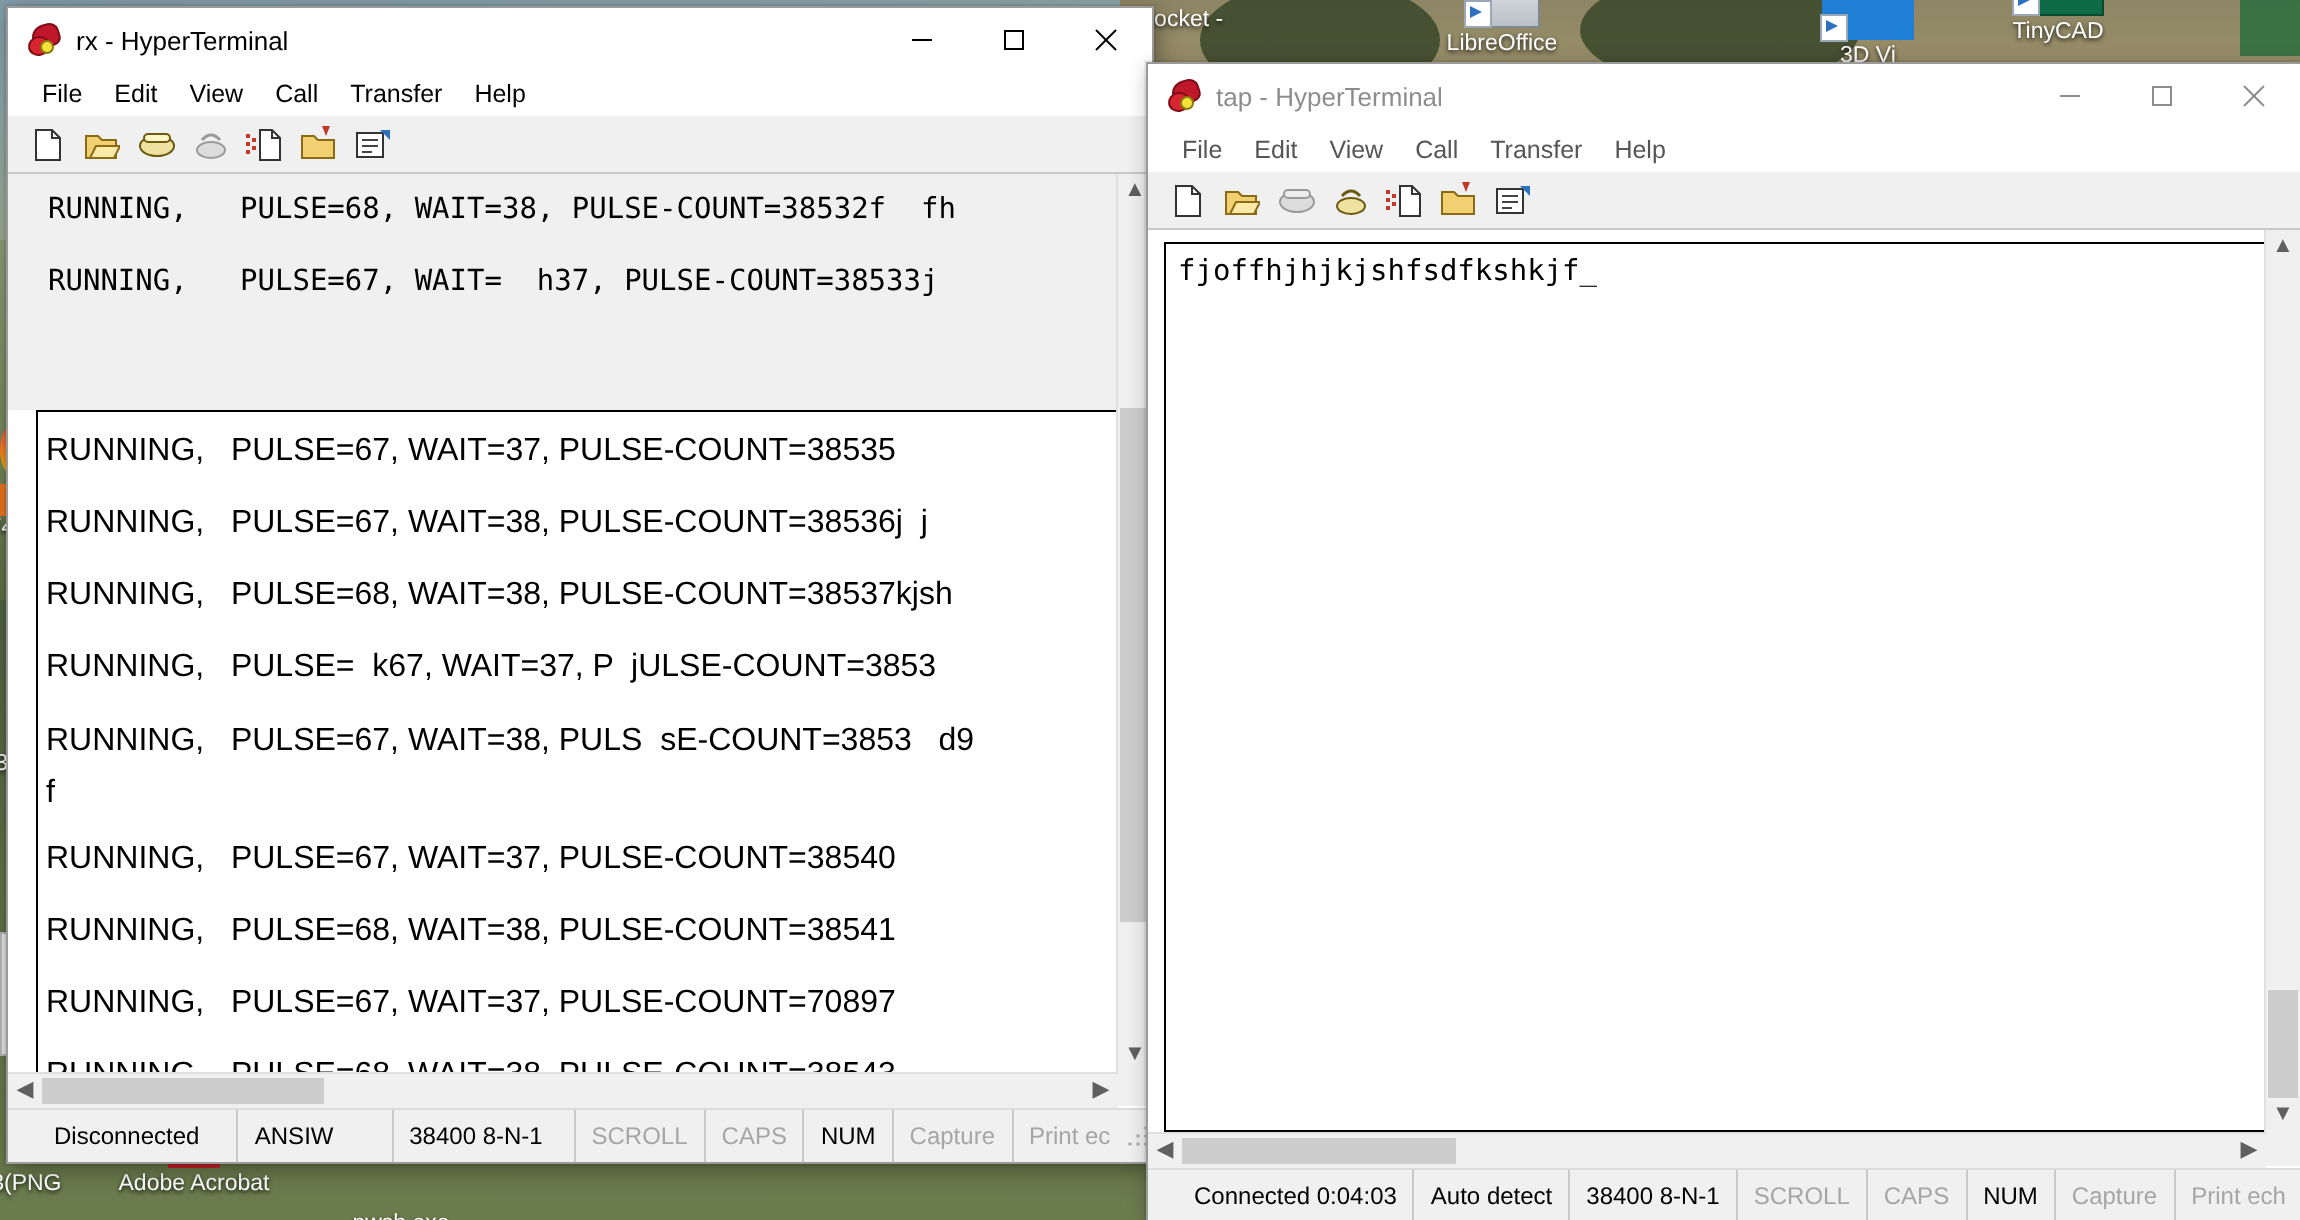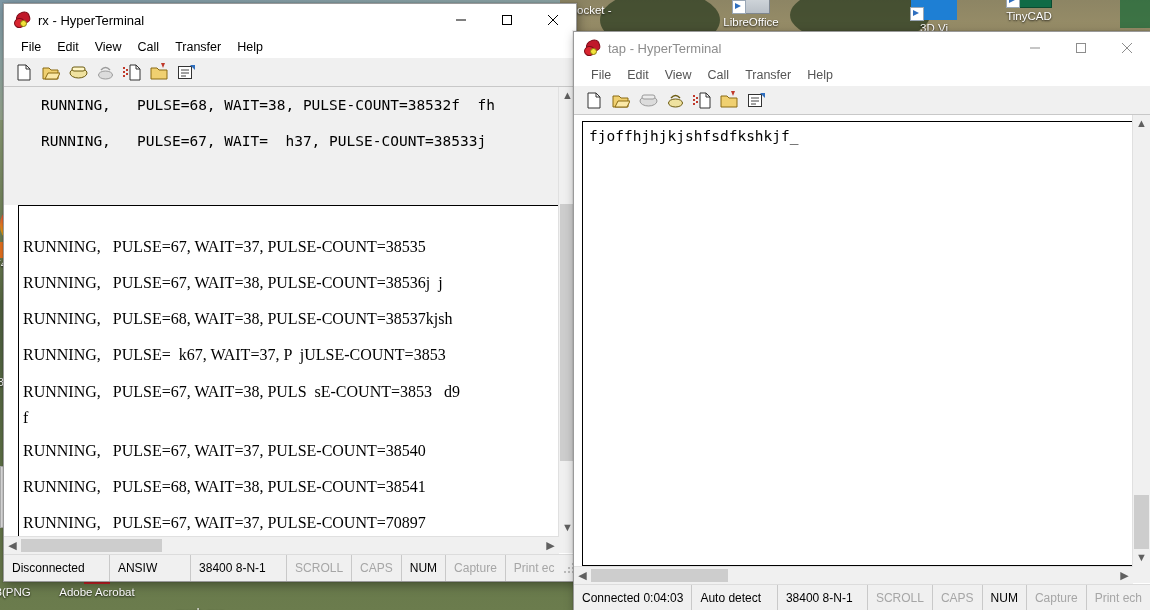--- a/index.html
+++ b/index.html
@@ -58,44 +58,44 @@
   .termwrap{flex:1 1 auto;position:relative;min-width:0;overflow:hidden;}
   .term{position:absolute;inset:0;background:#ffffff;overflow:hidden;
     font-family:"DejaVu Sans Mono","Liberation Mono",monospace;
     font-size:14.5px;color:#000;padding:4px 0 0 6px;box-sizing:border-box;}
   .tline{height:36px;white-space:pre;line-height:36px;}
   .tline.two{height:54px;line-height:26px;padding-top:6px;}
 
   
   .ghost{position:absolute;left:0;top:0;right:0;height:118px;background:#f0f0f0;
     font-family:"DejaVu Sans Mono","Liberation Mono",monospace;font-size:14.5px;
-    color:#000;padding-left:37px;box-sizing:border-box;}
+    color:#000;padding-left:20px;box-sizing:border-box;}
   .ghost .tline{height:36px;line-height:36px;}
   .innerbox{position:absolute;left:14px;top:118px;right:0;bottom:0;
     background:#ffffff;border:1px solid #000;border-right:none;border-bottom:none;
     overflow:hidden;}
-  .innerbox .pad{padding:23px 0 0 4px;font-family:Liberation Serif, serif;}
+  .innerbox .pad{padding:2px 0 0 4px;}
 
   
   .vsb{width:17px;flex:0 0 auto;background:#f0f0f0;border-left:1px solid #e0e0e0;
     display:flex;flex-direction:column;}
   .sb-arrow{height:17px;display:flex;align-items:center;justify-content:center;flex:0 0 auto;}
   .sb-track{flex:1 1 auto;position:relative;}
   .sb-thumb{position:absolute;left:1px;right:1px;background:#cdcdcd;}
   .hsb{height:17px;background:#f0f0f0;display:flex;align-items:center;flex:0 0 auto;
     border-top:1px solid #e0e0e0;}
   .hsb .sb-arrow{width:17px;height:17px;}
   .hsb .sb-track{height:15px;}
   .hsb .sb-thumb{top:1px;bottom:1px;left:auto;}
   .sb-corner{width:17px;height:17px;background:#f0f0f0;flex:0 0 auto;}
   .chev{font-size:11px;color:#606060;line-height:1;}
 
   
   .statusbar{height:26px;display:flex;align-items:center;background:#f0f0f0;
-    flex:0 0 auto;font-size:12px;color:#000;border-top:1px solid #dcdcdc;}
+    flex:0 0 auto;font-size:12px;color:#000;border-top:1px solid #dcdcdc;padding-left:15px;}
   .scell{padding:0 8px;height:26px;display:flex;align-items:center;white-space:nowrap;}
   .scell.sep{border-left:1px solid #c9c9c9;}
   .scell.dim{color:#a6a6a6;}
   .grip{width:14px;height:14px;margin-left:auto;margin-right:2px;opacity:.5;
     background-image:
       radial-gradient(circle 1px at 2px 11px,#8a8a8a 99%,transparent 0),
       radial-gradient(circle 1px at 6px 11px,#8a8a8a 99%,transparent 0),
       radial-gradient(circle 1px at 10px 11px,#8a8a8a 99%,transparent 0),
       radial-gradient(circle 1px at 6px 7px,#8a8a8a 99%,transparent 0),
       radial-gradient(circle 1px at 10px 7px,#8a8a8a 99%,transparent 0),

